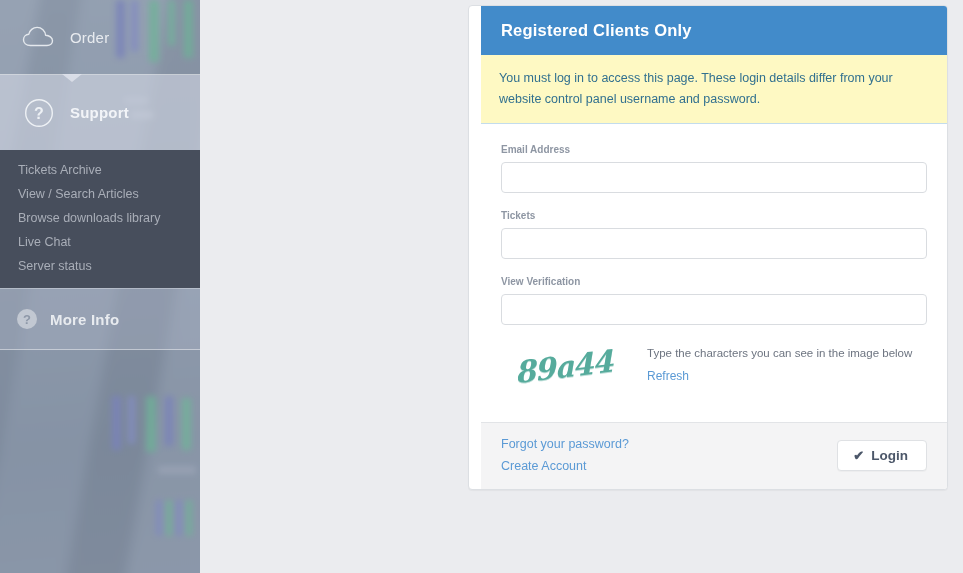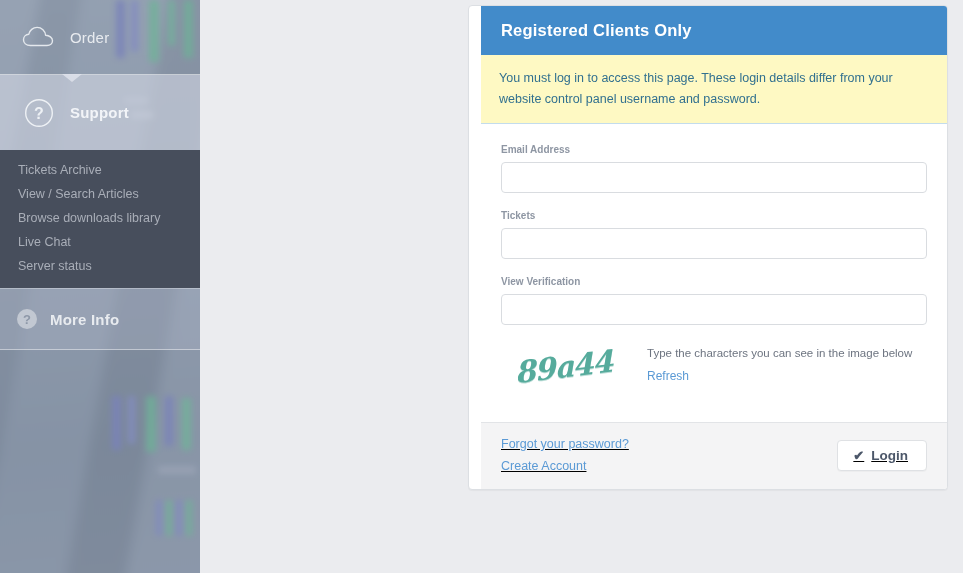--- a/index.html
+++ b/index.html
@@ -188,21 +188,20 @@
     cursor: pointer;
   }
 
   .card-footer {
     background: #f4f4f5;
     border-top: 1px solid #e2e4e7;
     padding: 14px 20px 16px 20px;
     display: flex;
     align-items: flex-start;
     justify-content: space-between;
-    text-decoration: underline;
   }
   .footer-links a {
     display: block;
     color: #5b9ad5;
     font-size: 12.5px;
     text-decoration: none;
     margin-bottom: 8px;
     cursor: pointer;
   }
   .footer-links a:last-child { margin-bottom: 0; }

